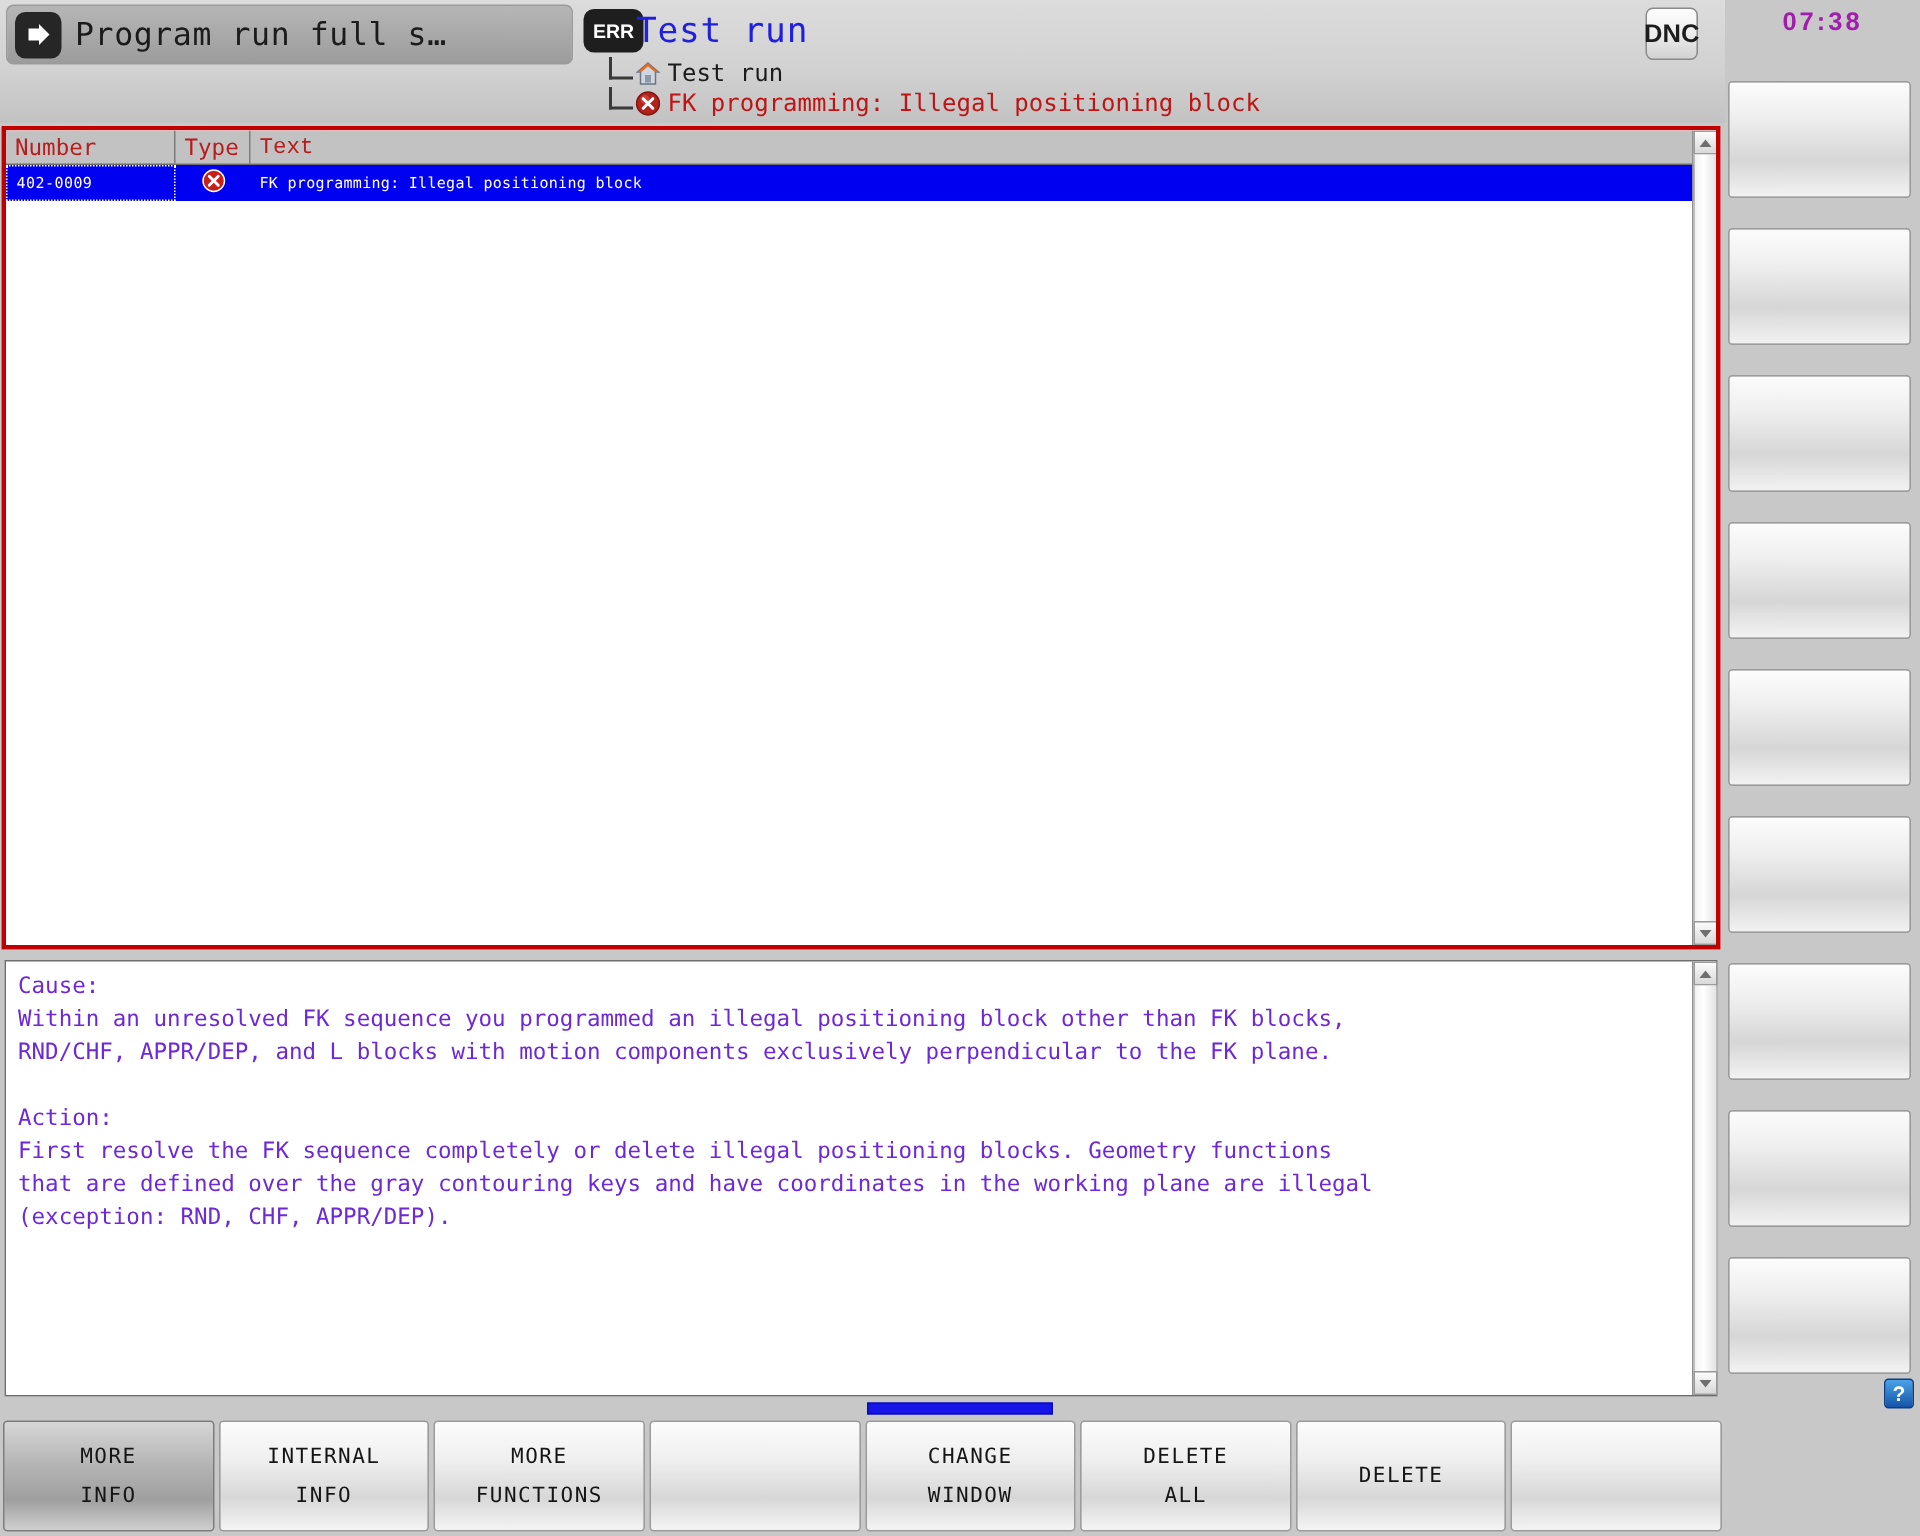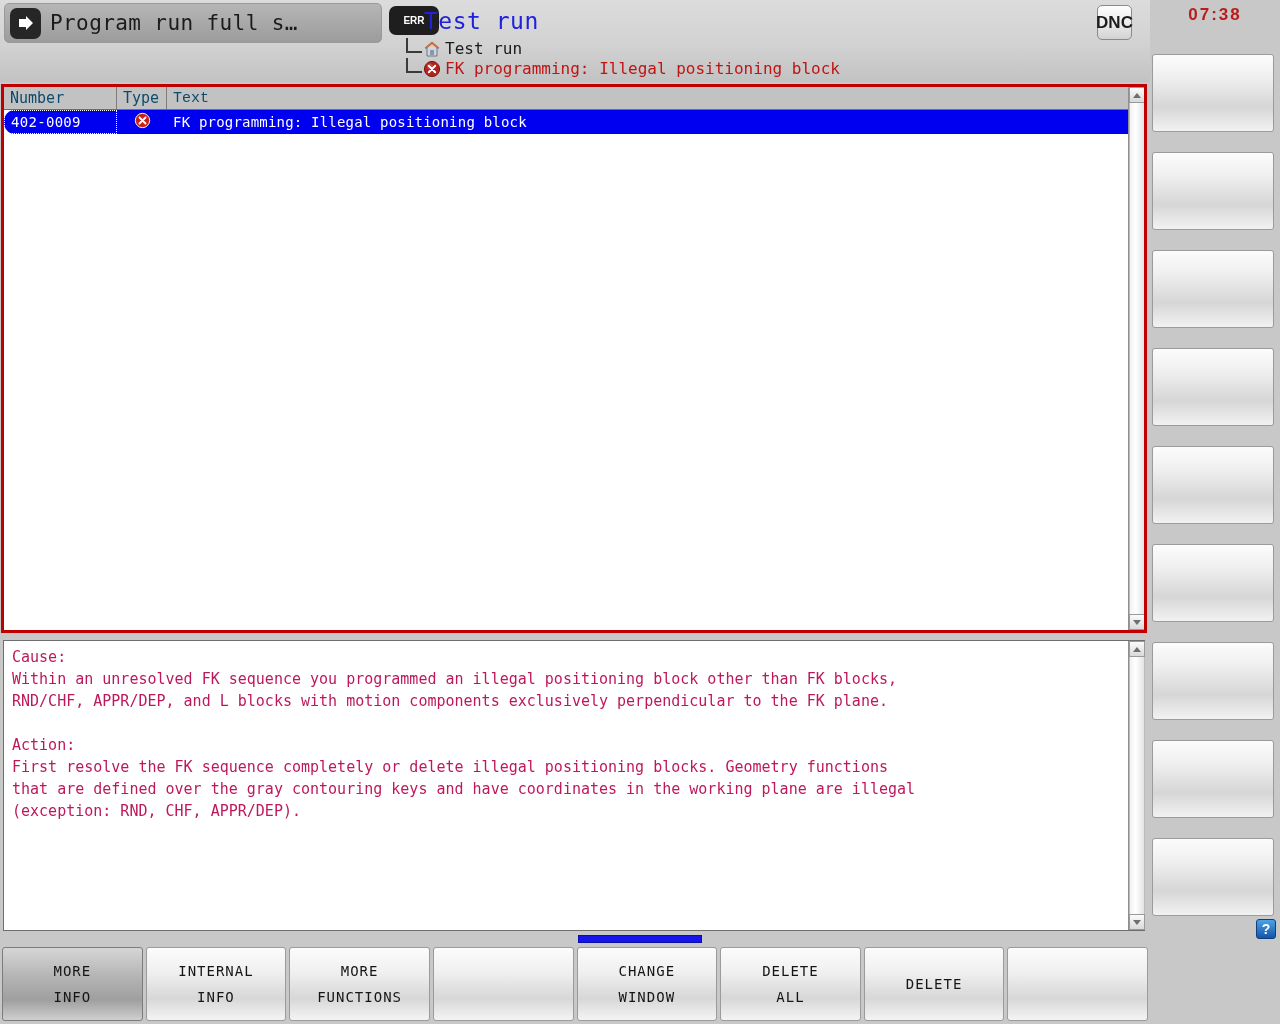--- a/index.html
+++ b/index.html
@@ -60,25 +60,25 @@
     color: #1b1b1b;
     letter-spacing: 0.4px;
     white-space: nowrap;
     overflow: hidden;
   }
 
   
   #err-icon {
     position: absolute;
     left: 389px; top: 6px;
-    width: 50px; height: 29px;
+    width: 40px; height: 29px;
     border-radius: 7px;
     background: #1e1e1e;
     color: #ffffff;
-    font-size: 10px;
+    font-size: 13px;
     font-weight: bold;
     display: flex;
     align-items: center;
     justify-content: center;
     font-family: "Liberation Sans", sans-serif;
   }
 
   #err-title {
     position: absolute;
     left: 424px; top: 8px;
@@ -159,41 +159,40 @@
     background: #ffffff;
     overflow: hidden;
   }
 
   #table-head {
     display: flex;
     height: 22px;
     background: #c2c2c2;
     border-bottom: 1px solid #6e6e6e;
     font-size: 15px;
-    color: #0c4a6e;
+    color: #b91c1c;
     align-items: center;
   }
   .th {
     height: 100%;
     display: flex;
     align-items: center;
     padding-left: 6px;
     box-sizing: border-box;
     border-right: 1px solid #7d7d7d;
   }
   .th.num { width: 113px; }
   .th.typ { width: 50px; }
   .th.txt { flex: 1; border-right: none; font-family: Liberation Mono, monospace; }
 
   .data-row {
     display: flex;
     height: 24px;
     align-items: center;
-    font-size: 14px;
-    border-radius: 11px;
+    font-size: 10px;
   }
   .data-row.selected {
     background: #0000f0;
     color: #ffffff;
   }
   .cell {
     height: 100%;
     display: flex;
     align-items: center;
     box-sizing: border-box;
@@ -259,21 +258,21 @@
     border: 1px solid #6e6e6e;
     box-sizing: border-box;
   }
   #detail-text {
     position: absolute;
     left: 0; top: 0;
     right: 17px; bottom: 0;
     padding: 5px 8px;
     font-size: 15px;
     line-height: 22px;
-    color: #be185d;
+    color: #6d28d9;
     white-space: pre-wrap;
     overflow: hidden;
     box-sizing: border-box;
   }
 
   
   #hbar-zone {
     position: absolute;
     left: 0; top: 934px;
     width: 1150px;
@@ -333,21 +332,21 @@
     background: #c8c8c8;
   }
   #clock {
     position: absolute;
     left: 0; top: 5px;
     width: 130px;
     text-align: center;
     font-family: "Liberation Sans", sans-serif;
     font-size: 17px;
     font-weight: bold;
-    color: #b91c1c;
+    color: #a21caf;
     letter-spacing: 2px;
   }
   .vkey {
     position: absolute;
     left: 2px;
     width: 122px;
     height: 78px;
     border: 1px solid #9b9b9b;
     border-radius: 3px;
     background: linear-gradient(to bottom, #fcfcfc 0%, #efefef 30%, #d6d6d6 68%, #f2f2f2 100%);

